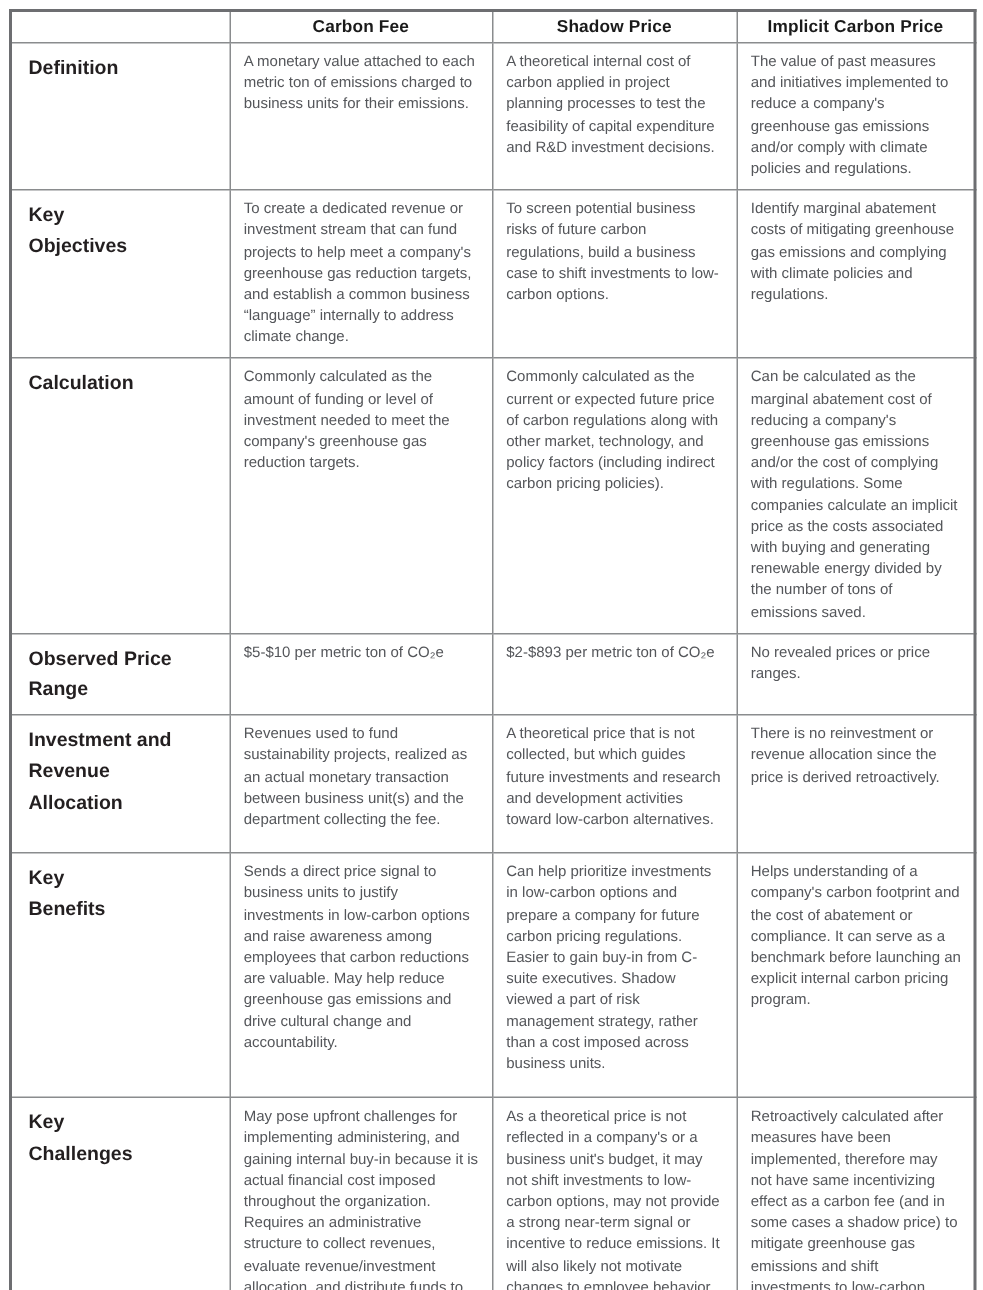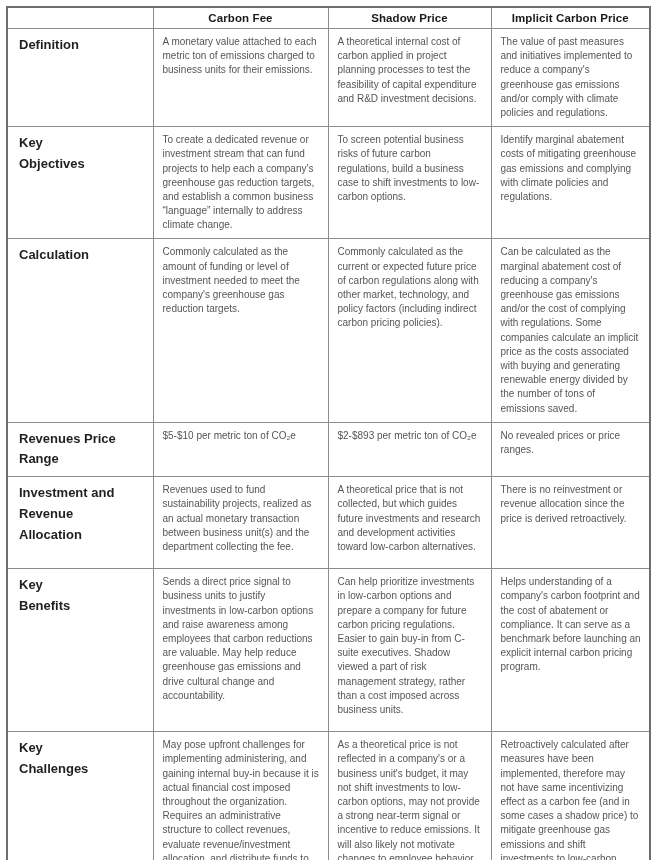--- a/index.html
+++ b/index.html
@@ -88,32 +88,32 @@
     <tbody>
       <tr class="r-def">
         <td class="lbl">Definition</td>
         <td>A monetary value attached to each metric ton of emissions charged to business units for their emissions.</td>
         <td>A theoretical internal cost of carbon applied in project planning processes to test the feasibility of capital expenditure and R&amp;D investment decisions.</td>
         <td>The value of past measures and initiatives implemented to reduce a company's greenhouse gas emissions and/or comply with climate policies and regulations.</td>
       </tr>
       <tr class="r-obj">
         <td class="lbl">Key
 Objectives</td>
-        <td>To create a dedicated revenue or investment stream that can fund projects to help each a company's greenhouse gas reduction targets, and establish a common business “language” internally to address climate change.</td>
+        <td>To create a dedicated revenue or investment stream that can fund projects to help meet a company's greenhouse gas reduction targets, and establish a common business “language” internally to address climate change.</td>
         <td>To screen potential business risks of future carbon regulations, build a business case to shift investments to low-carbon options.</td>
         <td>Identify marginal abatement costs of mitigating greenhouse gas emissions and complying with climate policies and regulations.</td>
       </tr>
       <tr class="r-calc">
         <td class="lbl">Calculation</td>
         <td>Commonly calculated as the amount of funding or level of investment needed to meet the company's greenhouse gas reduction targets.</td>
         <td>Commonly calculated as the current or expected future price of carbon regulations along with other market, technology, and policy factors (including indirect carbon pricing policies).</td>
         <td>Can be calculated as the marginal abatement cost of reducing a company's greenhouse gas emissions and/or the cost of complying with regulations. Some companies calculate an implicit price as the costs associated with buying and generating renewable energy divided by the number of tons of emissions saved.</td>
       </tr>
       <tr class="r-price">
-        <td class="lbl">Revenues Price Range</td>
+        <td class="lbl">Observed Price Range</td>
         <td>$5-$10 per metric ton of CO₂e</td>
         <td>$2-$893 per metric ton of CO₂e</td>
         <td>No revealed prices or price ranges.</td>
       </tr>
       <tr class="r-inv">
         <td class="lbl">Investment and Revenue
 Allocation</td>
         <td>Revenues used to fund sustainability projects, realized as an actual monetary transaction between business unit(s) and the department collecting the fee.</td>
         <td>A theoretical price that is not collected, but which guides future investments and research and development activities toward low-carbon alternatives.</td>
         <td>There is no reinvestment or revenue allocation since the price is derived retroactively.</td>

